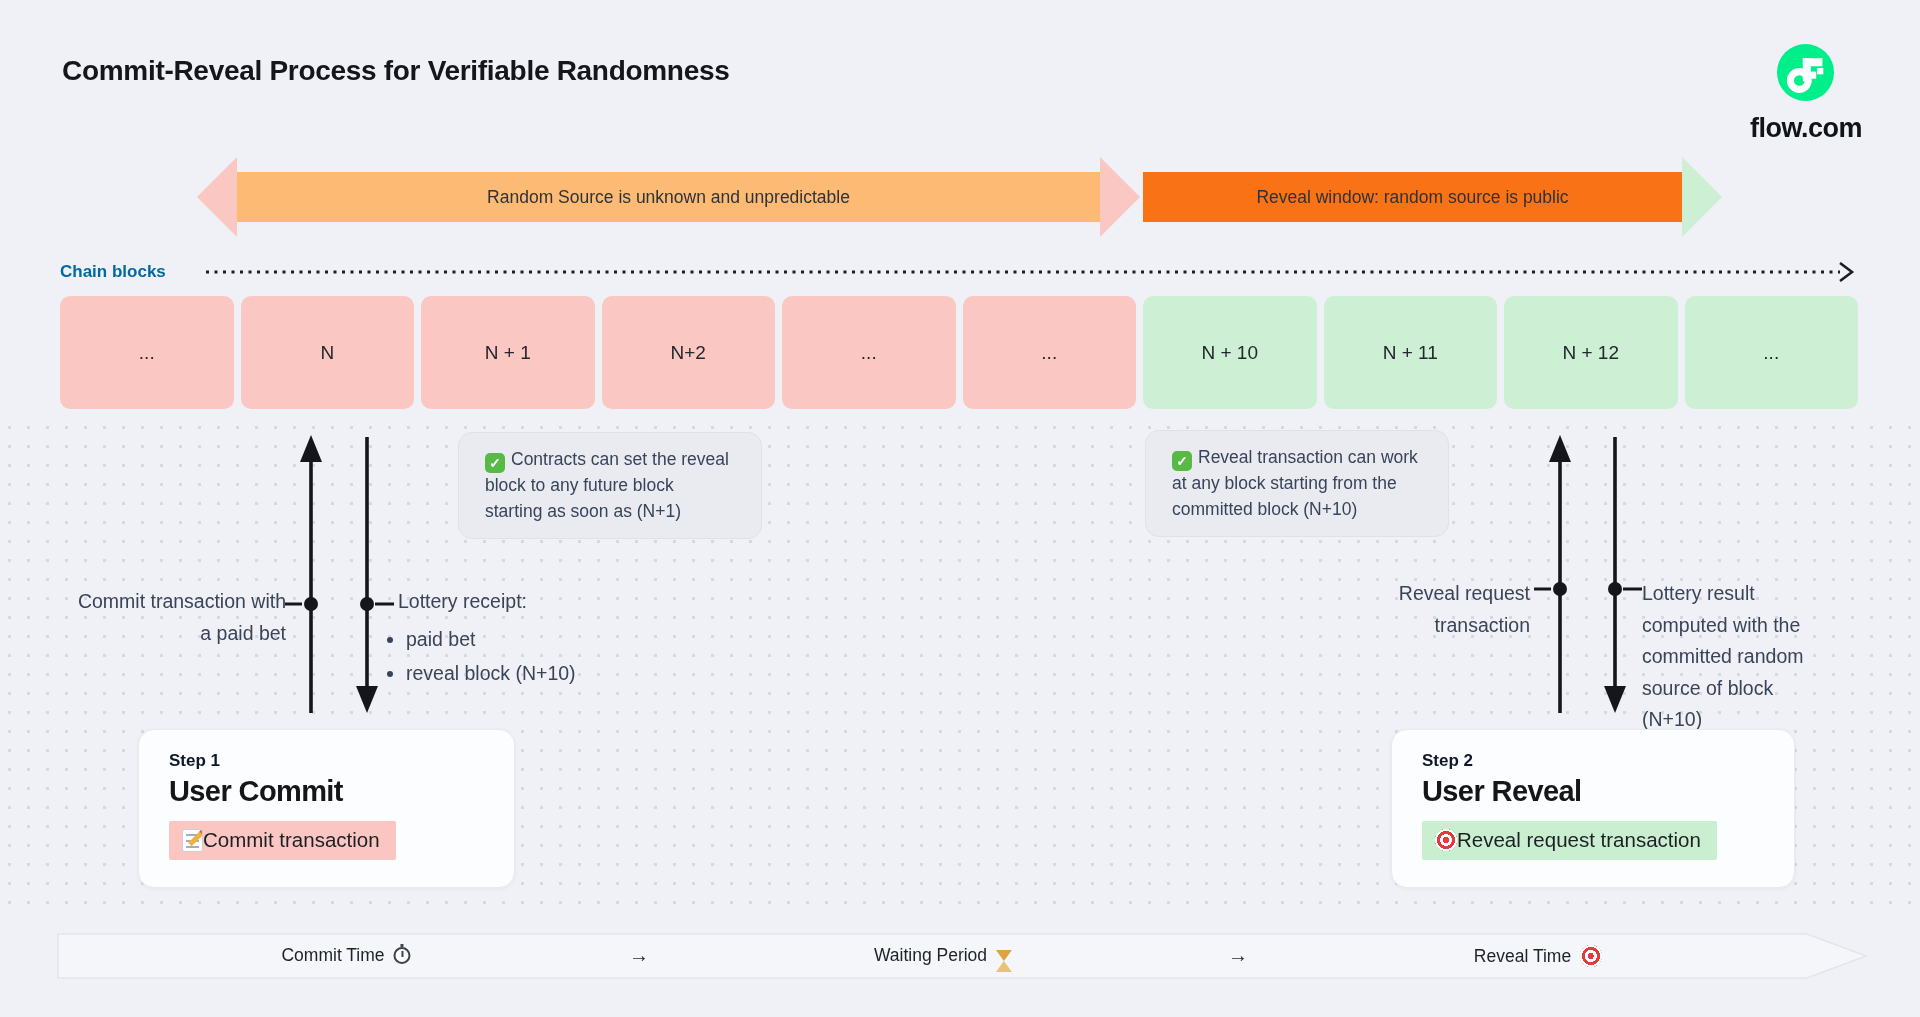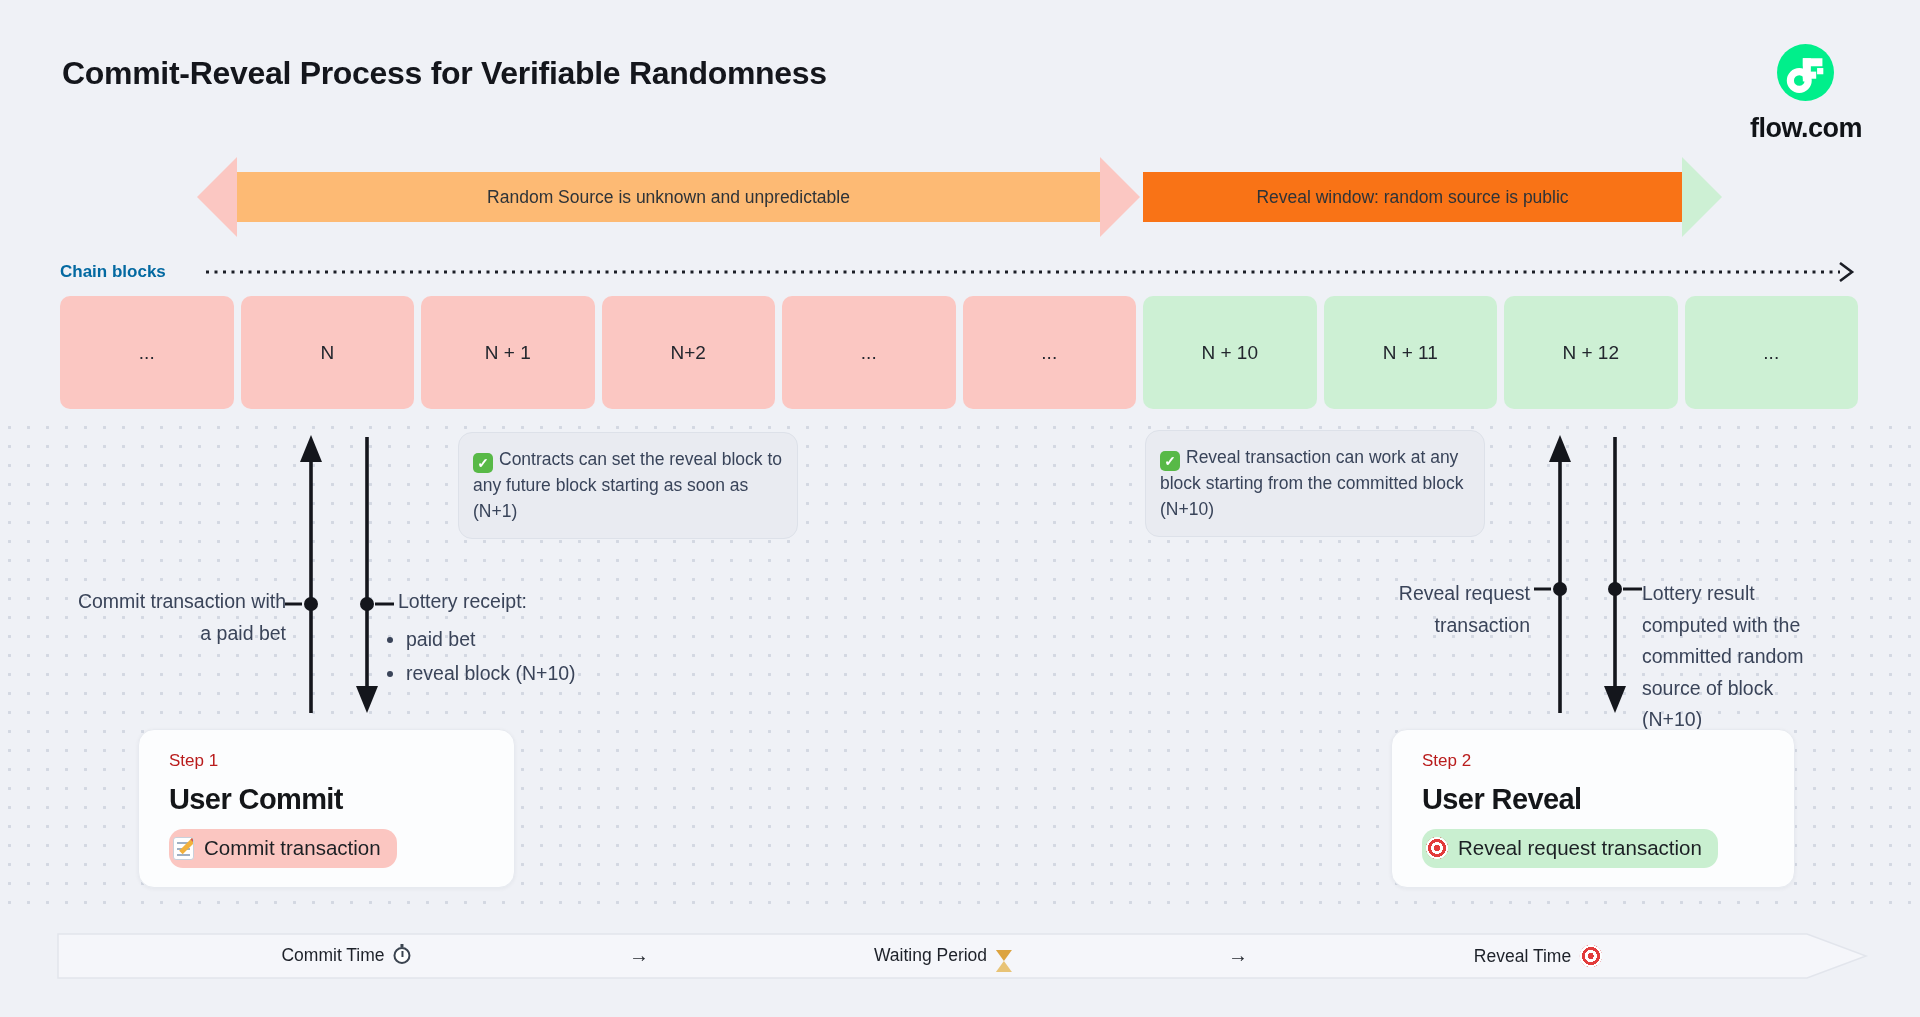--- a/index.html
+++ b/index.html
@@ -11,21 +11,21 @@
     color:#15171c;
   }
   .dot-grid {
     position:absolute; left:0; top:418px; width:1920px; height:496px;
     background-image: radial-gradient(circle, #d3d8e2 1.4px, transparent 1.6px);
     background-size: 19px 19px;
   }
   
   .page-title {
     position:absolute; left:62px; top:55px;
-    font-size:32px; font-weight:600; letter-spacing:-0.3px; color:#14161c;
+    font-size:28px; font-weight:600; letter-spacing:-0.3px; color:#14161c;
   }
   .brand { position:absolute; right:58px; top:44px; display:flex; align-items:center; gap:12px;flex-direction:column; }
   .brand-text { font-size:27px; font-weight:700; color:#101317; letter-spacing:-0.5px; }
   
   .ph-body {
     position:absolute; top:172px; height:50px;
     display:flex; align-items:center; justify-content:center;
     font-size:17.5px; color:#303archive6;
   }
   .ph-label { font-size:17.5px; color:#2e3338; }
@@ -44,21 +44,21 @@
   }
   .block {
     flex:1; border-radius:10px; display:flex; align-items:center; justify-content:center;
     font-size:19px; font-weight:500; color:#23272e;
   }
   .block.pink { background:#fbc7c2; }
   .block.green { background:#cdf0d4;border-radius:10px; }
   
   .note {
     position:absolute; background:#e9ebf1; border:1px solid #dde1e9; border-radius:14px;
-    padding:14px 14px; font-size:17.5px; line-height:1.45; color:#39445a; width:340px;
+    padding:14px 26px; font-size:17.5px; line-height:1.45; color:#39445a; width:304px;
   }
   .note-left { left:458px; top:432px; }
   .note-right { left:1145px; top:430px; }
   .check-icon {
     display:inline-flex; align-items:center; justify-content:center;
     width:20px; height:20px; border-radius:5px; background:#58b947; color:#ffffff;
     font-size:14px; font-weight:700; vertical-align:-3px; margin-right:6px;
   }
   
   .callout { position:absolute; font-size:19.5px; line-height:1.62; color:#3a4459; }
@@ -69,25 +69,25 @@
   .c-reveal { left:1368px; top:578px; width:162px; text-align:right; }
   .c-result { left:1642px; top:578px; width:196px; }
   
   .card {
     position:absolute; top:729px; height:159px; background:#fcfdfe;
     border:1px solid #e7eaf0; border-radius:16px; box-shadow:0 1px 4px rgba(20,30,60,.05);
     padding:21px 0 0 30px;
   }
   .card-1 { left:138px; width:377px; }
   .card-2 { left:1391px; width:404px; }
-  .step-label { font-size:17px; font-weight:400; color:#b91c1c; margin-bottom:12px; }
+  .step-label { font-size:17px; font-weight:700; color:#0f172a; margin-bottom:4px; }
   .step-title { font-size:29px; font-weight:700; letter-spacing:-0.6px; color:#141619; }
   .pill {
-    display:inline-flex; align-items:center; gap:10px; margin-top:13px;
-    padding:7px 16px 8px 4px; border-radius:14px; font-size:20.5px; color:#1c2024;
+    display:inline-flex; align-items:center; margin-top:13px;
+    padding:7px 16px 8px 13px; border-radius:2px; font-size:20.5px; color:#1c2024;
   }
   .pill-pink { background:#fbc6c1; }
   .pill-green { background:#c9efd0; }
   
   .memo-icon {
     position:relative; width:21px; height:23px; background:#ffffff;
     border:1px solid #c9d1dc; border-radius:3px; display:inline-block; overflow:hidden;
   }
   .memo-icon::before {
     content:""; position:absolute; left:3px; right:3px; top:4px; height:14px;

